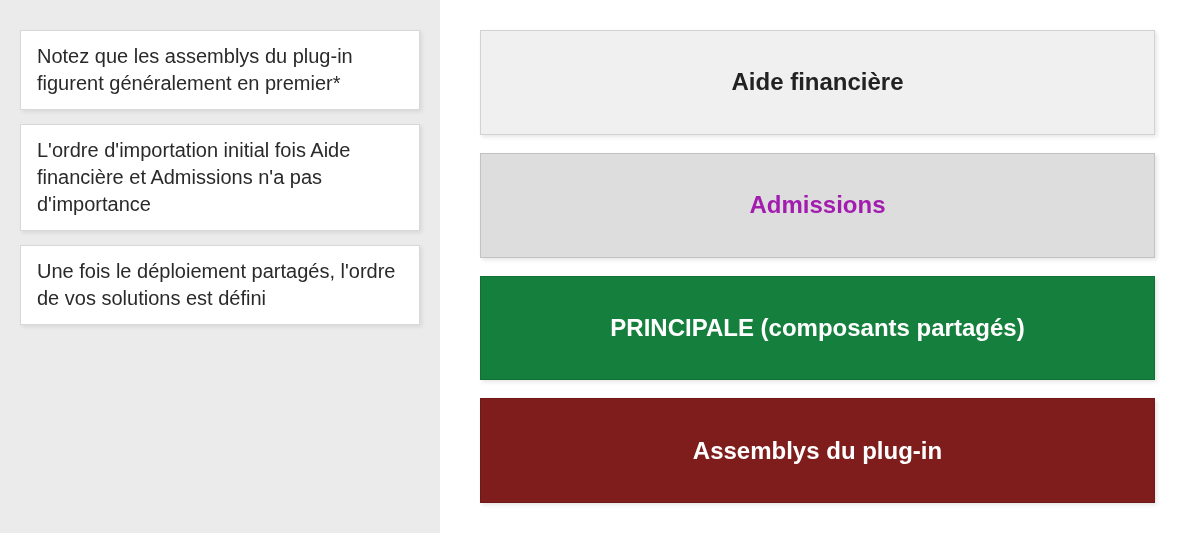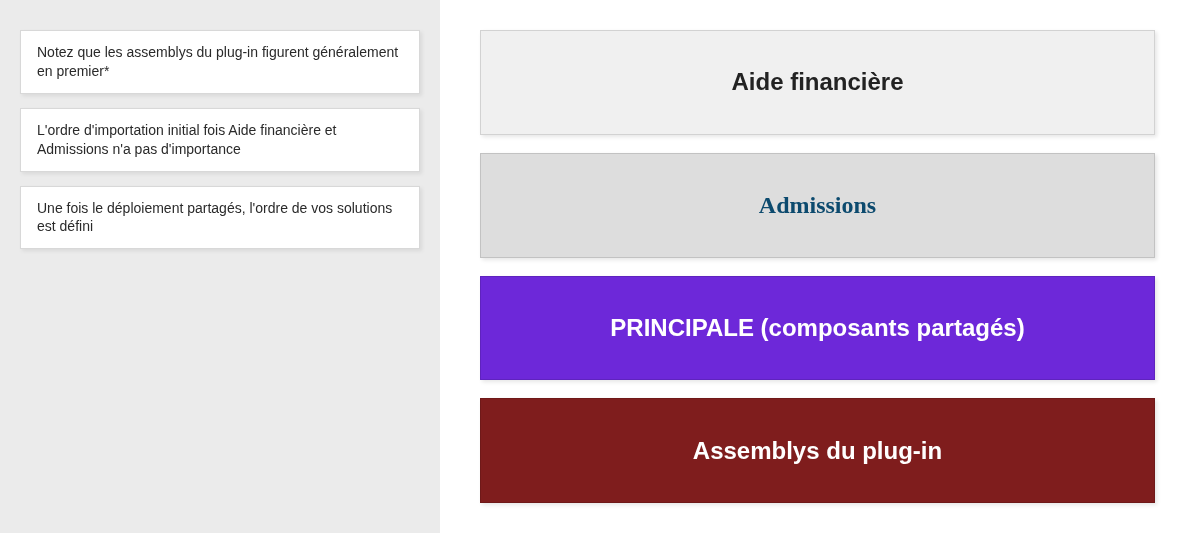--- a/index.html
+++ b/index.html
@@ -20,21 +20,21 @@
       height: 533px;
       background: #ebebeb;
       padding: 30px 20px;
     }
     .note-box {
       background: #ffffff;
       border: 1px solid #d8d8d8;
       box-shadow: 2px 2px 4px rgba(0,0,0,0.08);
       padding: 12px 16px;
       margin-bottom: 14px;
-      font-size: 14px;
+      font-size: 20px;
       line-height: 1.35;
       color: #2a2a2a;
     }
     .right-panel {
       flex: 1;
       height: 533px;
       padding: 30px 40px 30px 40px;
       display: flex;
       flex-direction: column;
       gap: 18px;
@@ -48,25 +48,24 @@
       box-shadow: 2px 2px 4px rgba(0,0,0,0.1);
       font-size: 24px;
       font-weight: 600;
     }
     .solution-light1 {
       background: #f0f0f0;
       color: #222222;
     }
     .solution-light2 {
       background: #dddddd;
-      color: #0c4a6e;
-      font-family: Liberation Serif, serif;
+      color: #a21caf;
     }
     .solution-purple1 {
-      background: #6d28d9;
+      background: #15803d;
       color: #ffffff;
     }
     .solution-purple2 {
       background: #7f1d1d;
       color: #ffffff;
     }
   </style>
 </head>
 <body>
 

